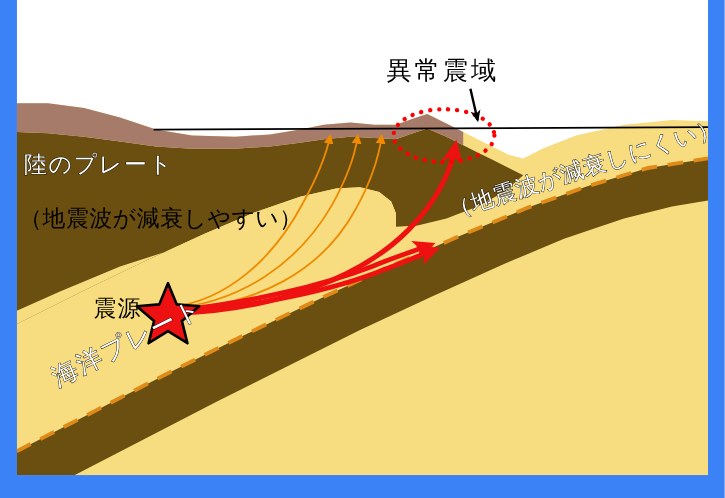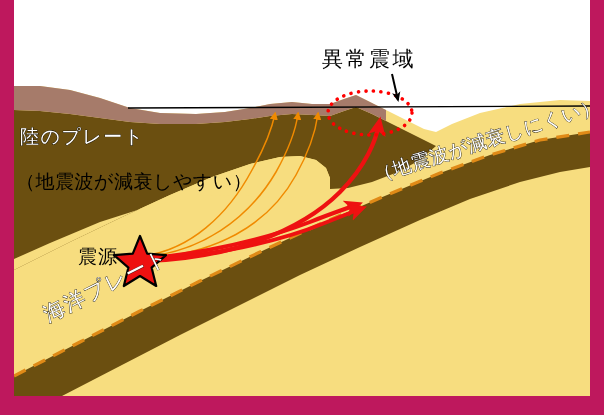--- a/index.html
+++ b/index.html
@@ -8,21 +8,21 @@
     padding: 0;
     background: #ffffff;
   }
   body {
     font-family: "Liberation Sans", "DejaVu Sans", sans-serif;
   }
   #figure-root {
     position: relative;
     width: 604px;
     height: 415px;
-    background: #be185d;
+    background: #3b82f6;
     overflow: hidden;
   }
   #diagram-svg {
     display: block;
     width: 604px;
     height: 415px;
   }
   .lbl {
     font-family: "Liberation Sans", "DejaVu Sans", sans-serif;
     white-space: pre;

